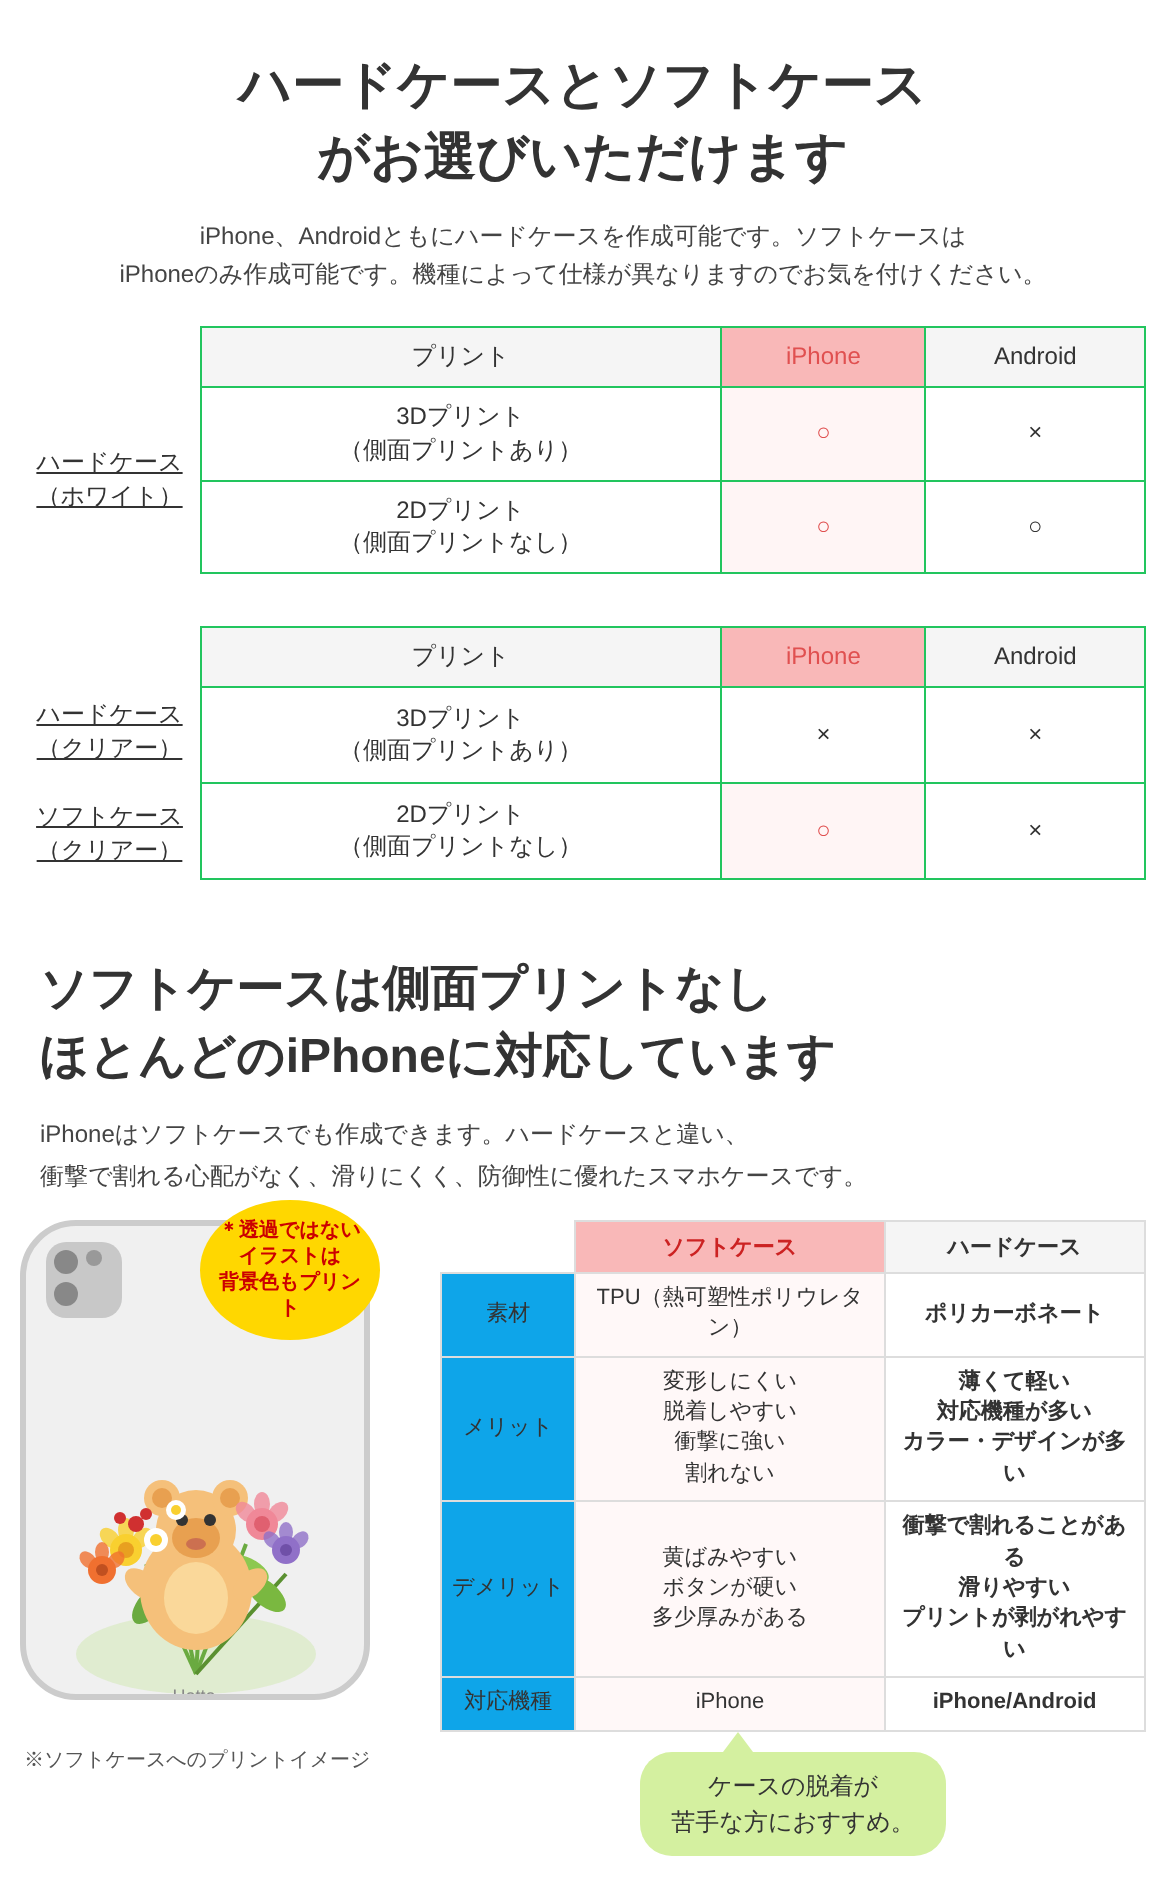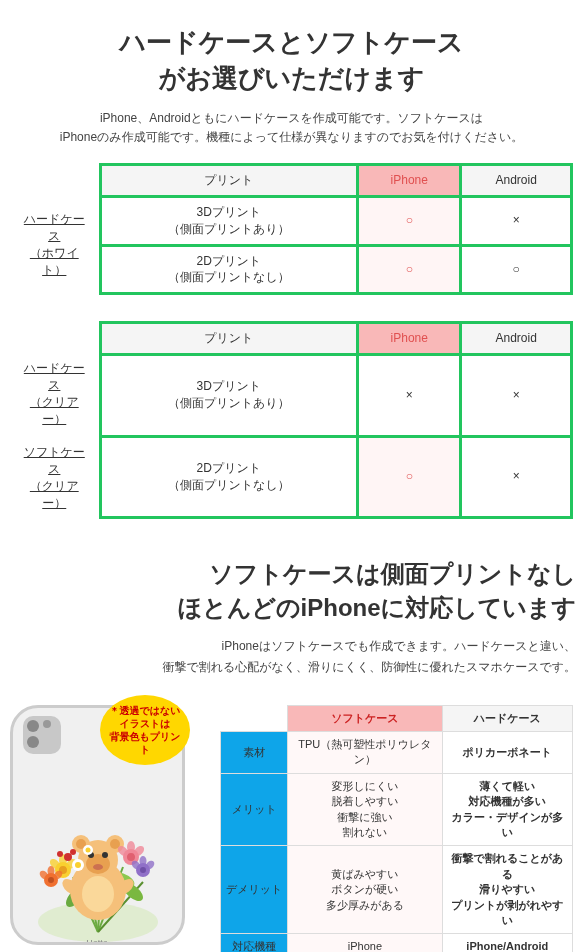--- a/index.html
+++ b/index.html
@@ -32,21 +32,21 @@
     .table-wrapper {
       width: 100%;
       padding: 0 10px;
     }
     .case-table {
       width: 100%;
       border-collapse: collapse;
       margin-bottom: 10px;
     }
     .case-table th, .case-table td {
-      border: 3px solid #22c55e;
+      border: 1px solid #22c55e;
       text-align: center;
       padding: 6px 8px;
       font-size: 12px;
       line-height: 1.4;
     }
     .case-table th {
       background: #f5f5f5;
       font-weight: normal;
     }
     .col-iphone-header {
@@ -65,34 +65,34 @@
     }
     .circle { color: #e05050; font-size: 16px; }
     .cross { color: #333; font-size: 14px; }
     .iphone-cell { background: #fff5f5; }
 
     
     .table-gap { height: 16px; }
 
     
     .middle-section {
-      padding: 28px 7px 10px;
-      text-align: right;
+      padding: 28px 20px 10px;
+      text-align: left;
     }
     .middle-title {
       font-size: 24px;
       font-weight: bold;
       line-height: 1.4;
       margin-bottom: 12px;
     }
     .middle-subtitle {
       font-size: 12px;
       color: #444;
       line-height: 1.7;
-      margin-bottom: 18px;
+      margin-bottom: 2px;
     }
 
     
     .bottom-content {
       display: flex;
       padding: 0 10px 10px;
       gap: 10px;
       align-items: flex-start;
     }
 

